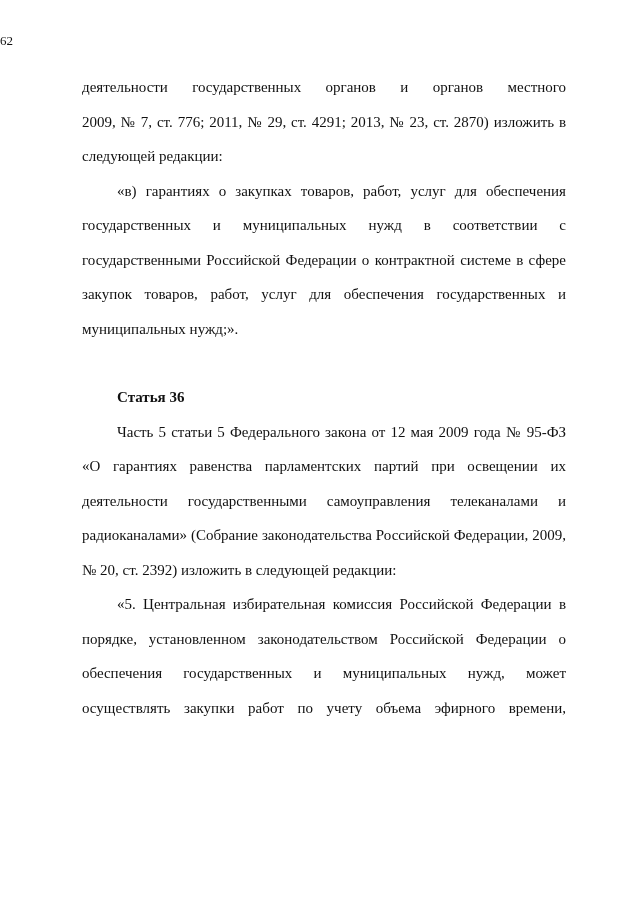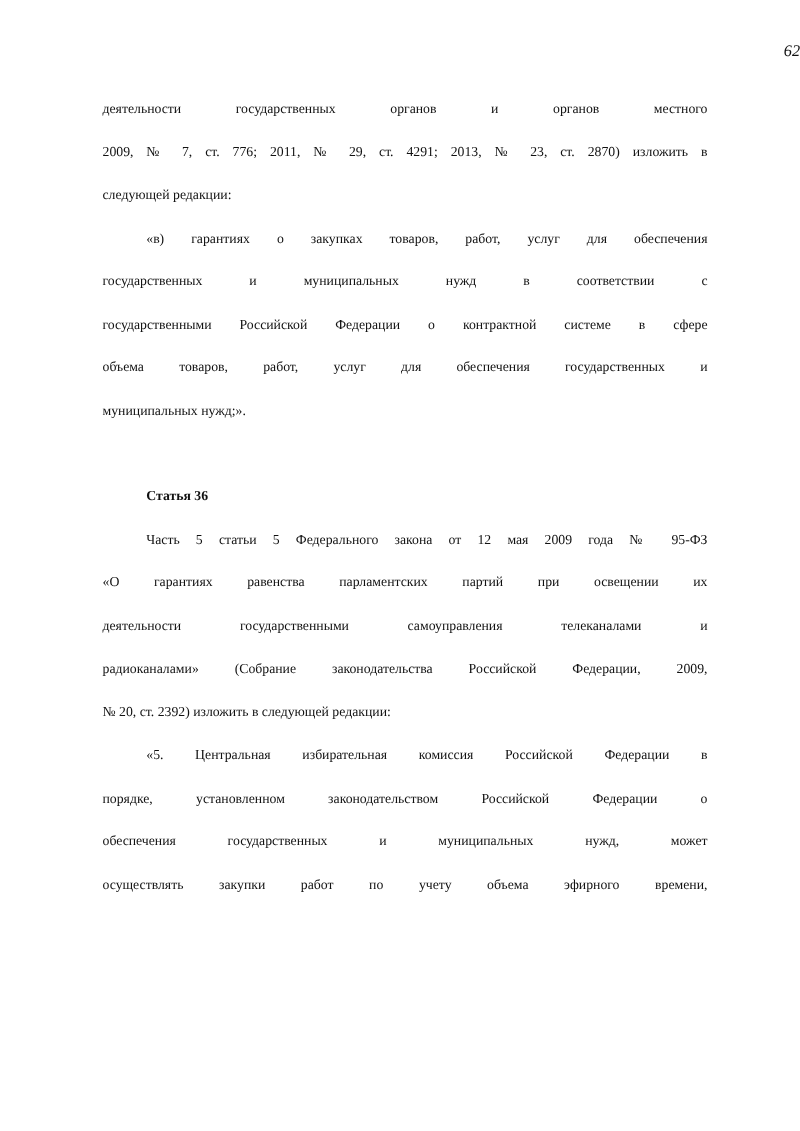--- a/index.html
+++ b/index.html
@@ -13,36 +13,35 @@
       position: relative;
       overflow: hidden;
       font-family: "Liberation Serif", "DejaVu Serif", serif;
       color: #111111;
     }
     .page-number {
       position: absolute;
       top: 33px;
       left: 0;
       width: 640px;
-      text-align: right;
+      text-align: left;
       font-size: 13px;
       line-height: 16px;
-      font-style: italic;
     }
     .content {
       position: absolute;
       left: 82px;
       width: 484px;
       top: 70px;
     }
     .line {
       display: block;
       height: 34.5px;
       line-height: 34.5px;
-      font-size: 11px;
+      font-size: 15px;
       white-space: nowrap;
       text-align: justify;
       text-align-last: justify;
     }
     .line.last {
       text-align-last: left;
     }
     .line.indent {
       padding-left: 35px;
     }
@@ -63,21 +62,21 @@
   <div class="block">
     <span class="line">деятельности государственных органов и органов местного</span>
     <span class="line">2009, № 7, ст. 776; 2011, № 29, ст. 4291; 2013, № 23, ст. 2870) изложить в</span>
     <span class="line last">следующей редакции:</span>
   </div>
 
   <div class="block">
     <span class="line indent">«в) гарантиях о закупках товаров, работ, услуг для обеспечения</span>
     <span class="line">государственных и муниципальных нужд в соответствии с</span>
     <span class="line">государственными Российской Федерации о контрактной системе в сфере</span>
-    <span class="line">объема товаров, работ, услуг для обеспечения государственных и</span>
+    <span class="line">закупок товаров, работ, услуг для обеспечения государственных и</span>
     <span class="line last">муниципальных нужд;».</span>
   </div>
 
   <div class="block" style="height:34px;"></div>
 
   <div class="block">
     <span class="line indent heading">Статья 36</span>
 
     <div class="block">
       <span class="line indent">Часть 5 статьи 5 Федерального закона от 12 мая 2009 года № 95-ФЗ</span>

